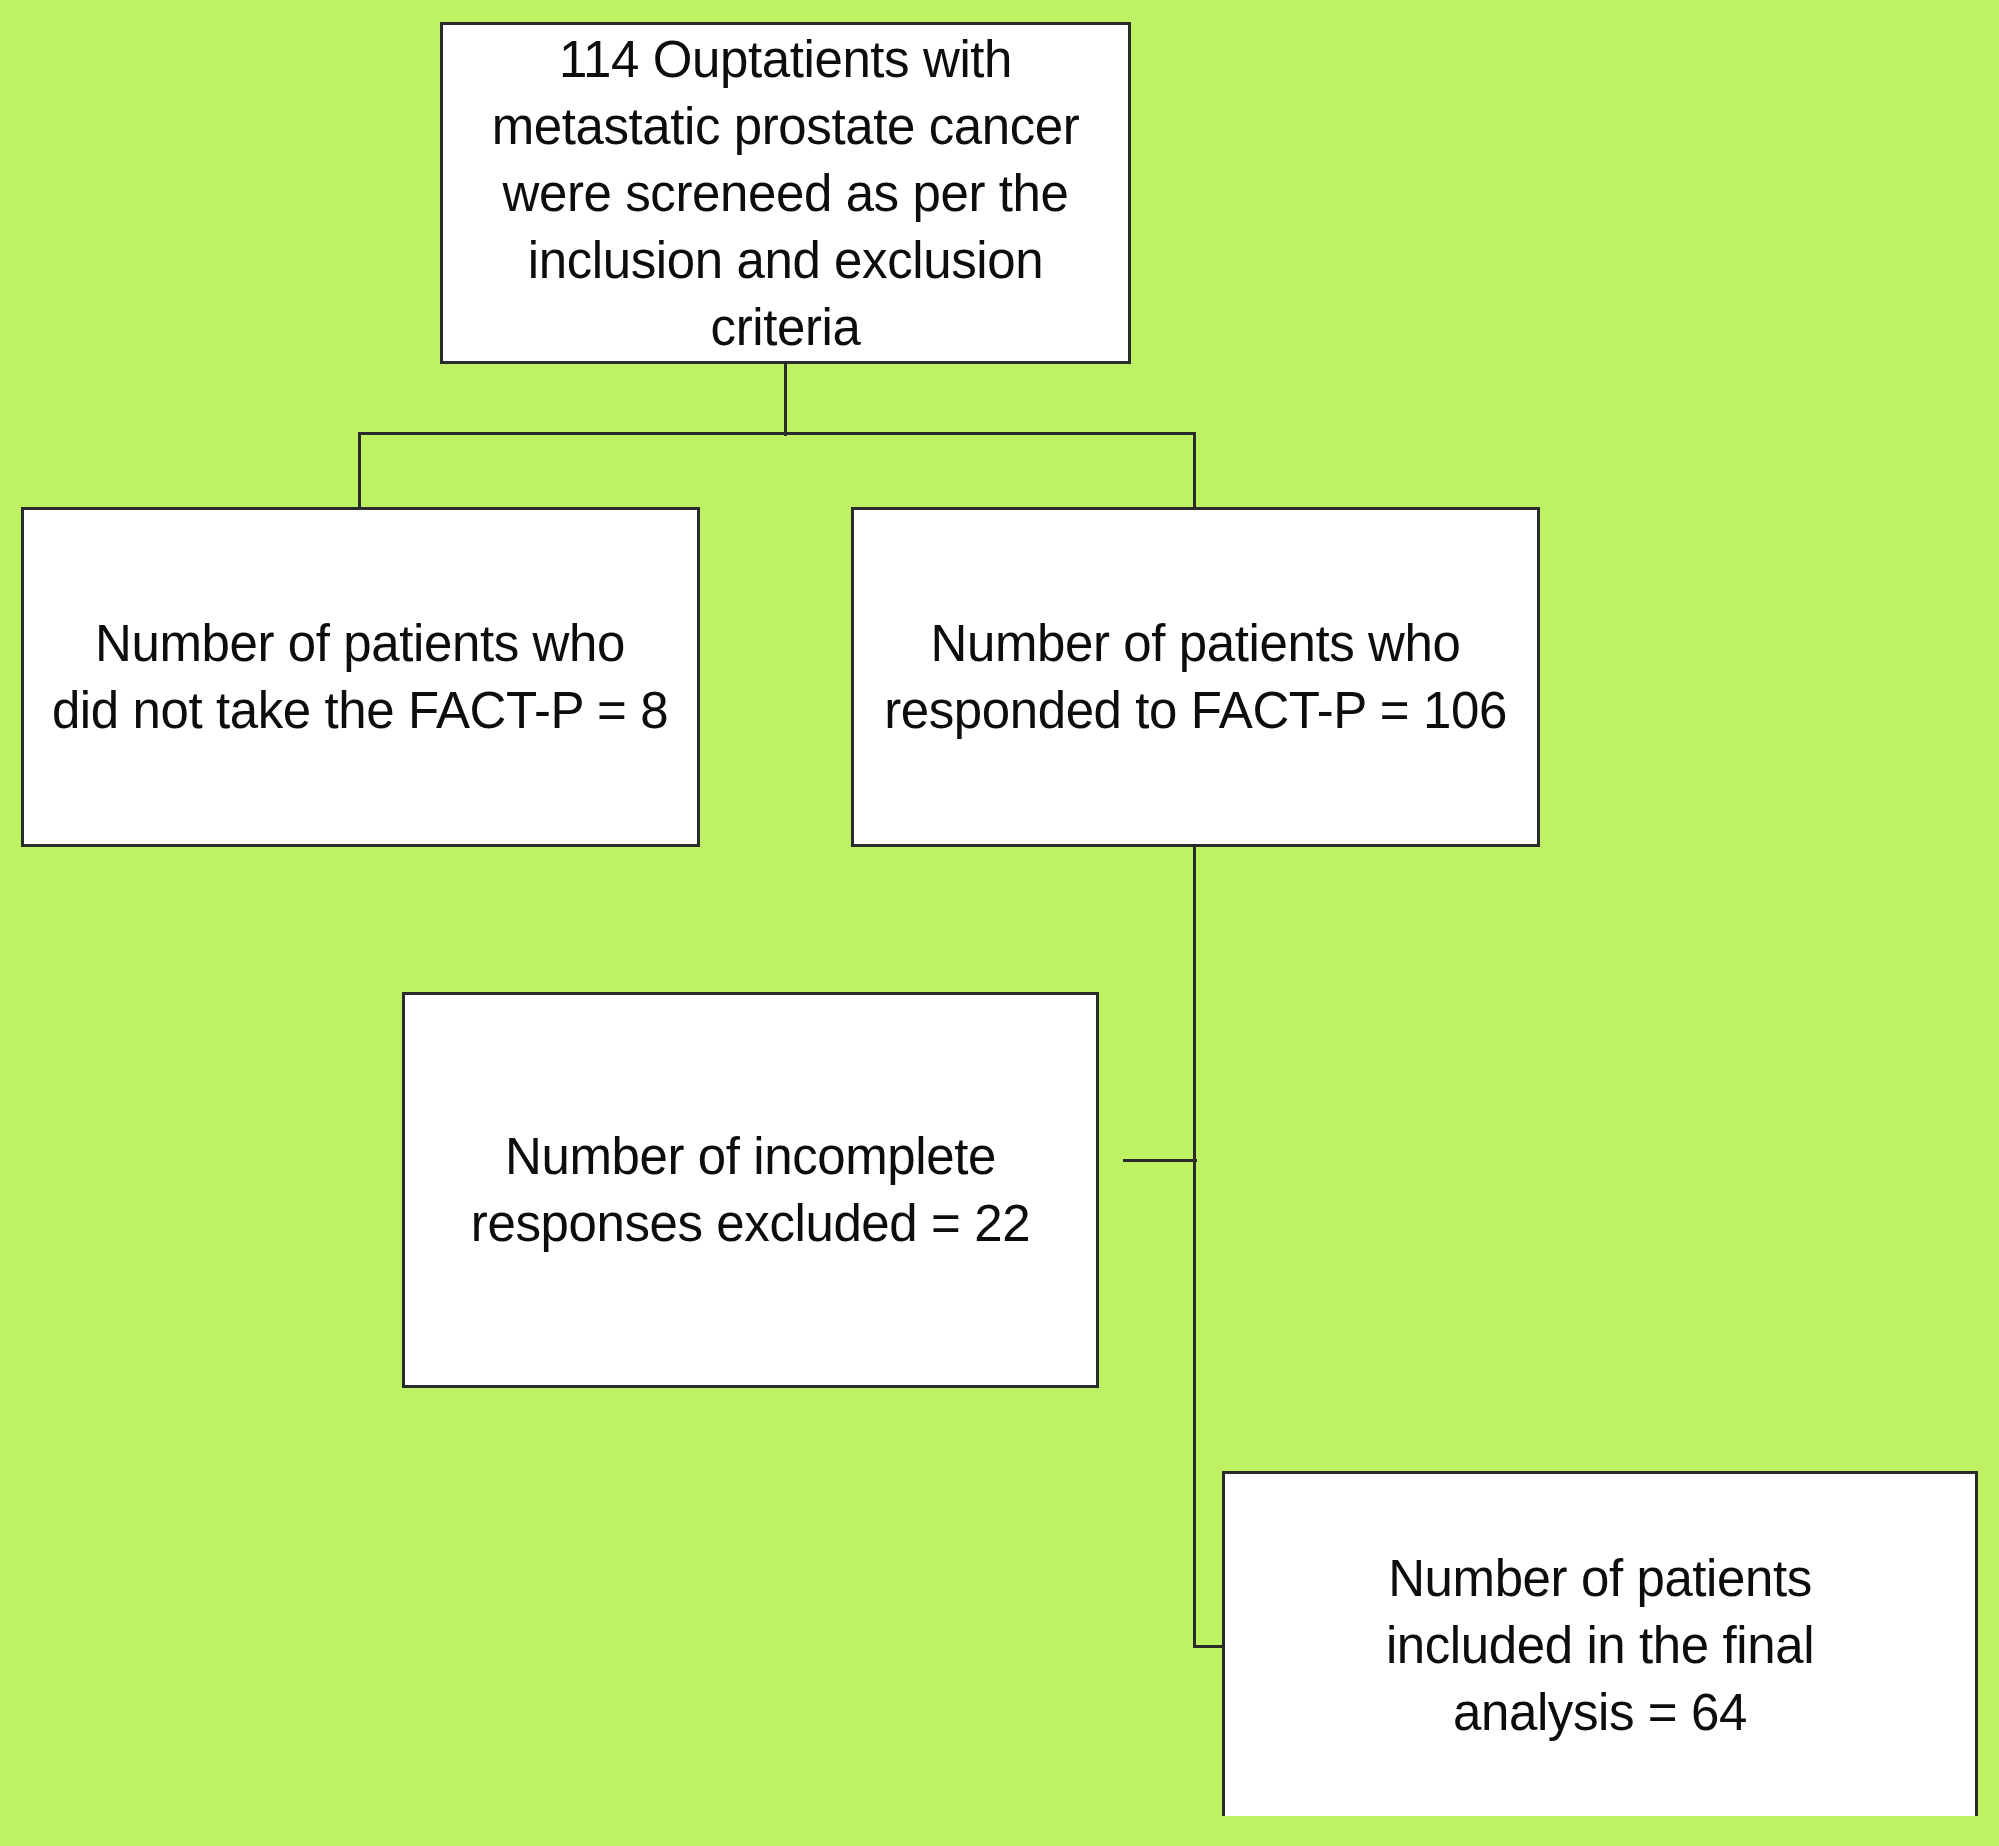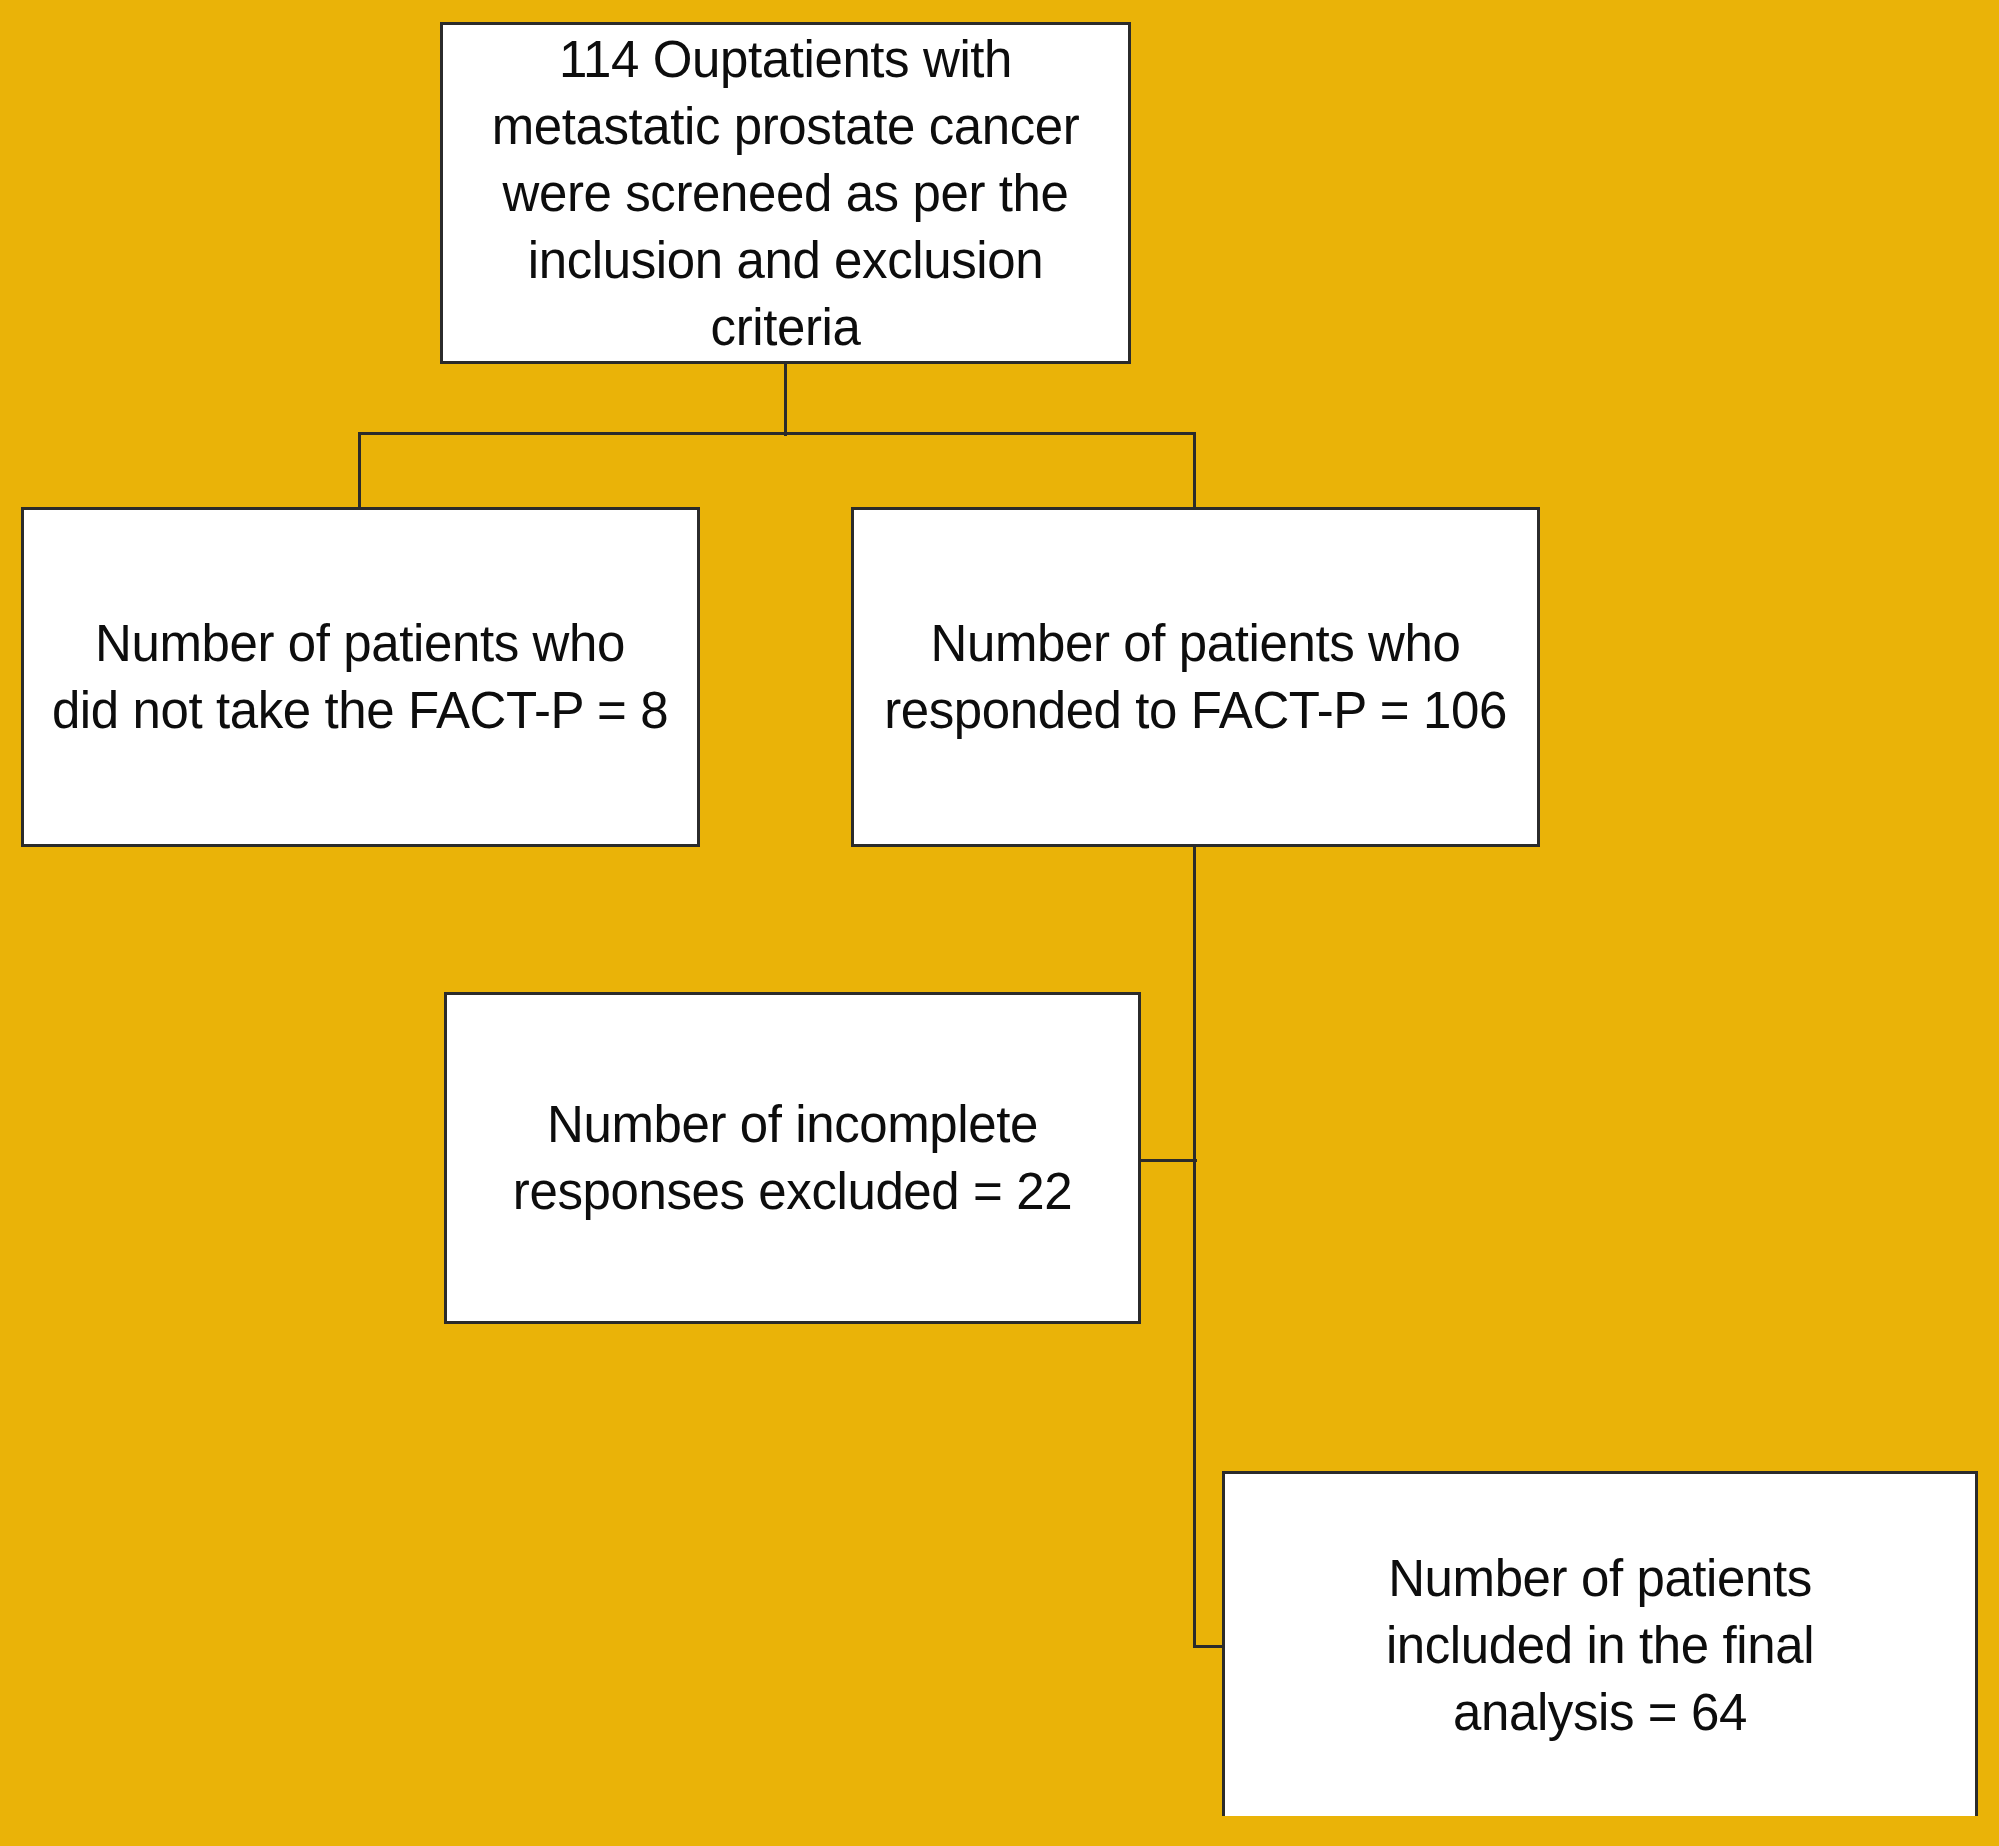--- a/index.html
+++ b/index.html
@@ -4,21 +4,21 @@
 <style>
   html, body {
     margin: 0;
     padding: 0;
     background: #ffffff;
   }
   .canvas {
     position: relative;
     width: 1999px;
     height: 1846px;
-    background: #eab308;
+    background: #bef264;
     overflow: hidden;
     font-family: "Liberation Sans", "DejaVu Sans", sans-serif;
   }
   .node {
     position: absolute;
     box-sizing: border-box;
     border: 3.3px solid #2b2b2b;
     background: #ffffff;
     display: flex;
     align-items: center;
@@ -34,21 +34,21 @@
     border-bottom: none;
   }
   .line {
     position: absolute;
     background: #2b2b2b;
   }
   
   #node-screened      { left: 440px;  top: 22px;   width: 691px; height: 342px; }
   #node-not-taken     { left: 20.5px;   top: 507px;  width: 679px; height: 340px; }
   #node-responded     { left: 851px; top: 507px;  width: 689px; height: 340px; }
-  #node-excluded      { left: 444px;  top: 992px; width: 697px; height: 332px; }
+  #node-excluded      { left: 402px;  top: 992px; width: 697px; height: 396px; }
   #node-final         { left: 1222px; top: 1471px; width: 756px; height: 345px; }
   
   #conn-top-stem      { left: 784px;  top: 363px;  width: 3.3px;    height: 73px; }
   #conn-split-bar     { left: 358px;  top: 432px;  width: 838px; height: 3.3px; }
   #conn-left-drop     { left: 358px;  top: 432px;  width: 3.3px;    height: 79px; }
   #conn-right-drop    { left: 1193px; top: 432px;  width: 3.3px;    height: 79px; }
   #conn-long-vertical { left: 1193px; top: 844px; width: 3.3px;    height: 804px; }
   #conn-excluded-stub { left: 1123px; top: 1159px; width: 74px;   height: 3.3px; }
   #conn-final-elbow   { left: 1193px; top: 1645px; width: 32px;   height: 3.3px; }
 </style>

